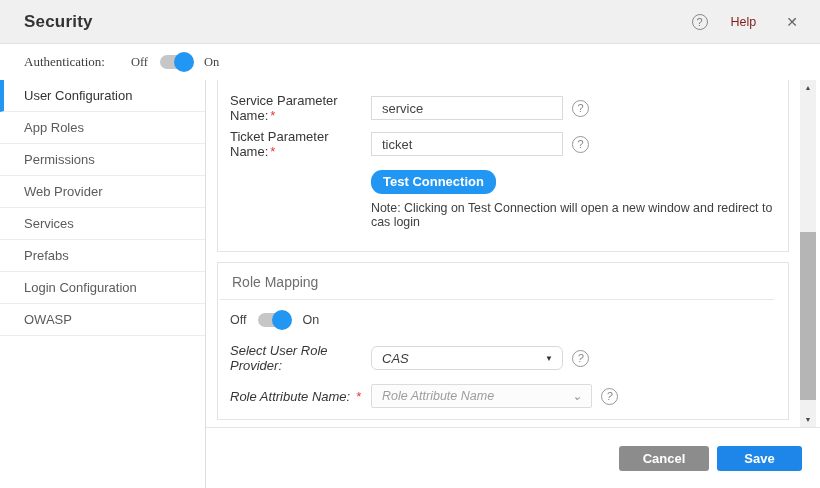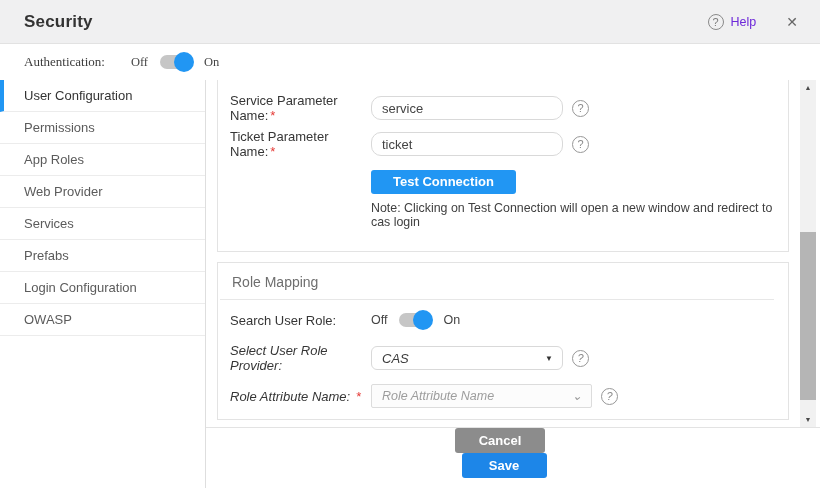--- a/index.html
+++ b/index.html
@@ -5,21 +5,21 @@
   * { margin:0; padding:0; box-sizing:border-box; }
   body { font-family:"Liberation Sans", sans-serif; background:#fff; }
   .app { position:relative; width:820px; height:488px; background:#fff; overflow:hidden; font-family:"Liberation Sans", sans-serif; }
 
   
   .header { height:44px; background:#f0f0f1; border-bottom:1px solid #e2e2e2; display:flex; align-items:center; padding:0 22px 0 24px; }
   .header-title { font-size:17px; font-weight:bold; color:#333; letter-spacing:.2px; }
   .header-right { margin-left:auto; display:flex; align-items:center; }
   .help-wrap { display:flex; align-items:center; cursor:pointer; }
   .q-circle { width:16px; height:16px; border:1px solid #8a8a8a; border-radius:50%; color:#7c7c7c; font-size:11px; line-height:14px; text-align:center; display:inline-block; }
-  .help-text { font-size:12.5px; color:#6d28d9; margin-left:7px; }
+  .help-text { font-size:12.5px; color:#7f1d1d; margin-left:23px; }
   .close-x { margin-left:30px; font-size:14px; color:#666; cursor:pointer; }
 
   
   .auth-bar { height:36px; background:#fff; display:flex; align-items:center; padding-left:24px;font-family:Liberation Serif, serif; }
   .auth-label { font-size:13px; color:#3c3c3c; margin-right:26px; }
   .toggle-group { display:flex; align-items:center; }
   .toggle-side { font-size:12.5px; color:#444; }
   .switch { position:relative; width:30px; height:14px; border-radius:7px; background:#c6c6c6; margin:0 14px 0 12px; cursor:pointer; }
   .switch .knob { position:absolute; top:-3px; right:-4px; width:20px; height:20px; border-radius:50%; background:#2196f3; }
 
@@ -33,46 +33,46 @@
   .scroll-region { height:347px; position:relative; padding-left:11px; }
 
   .panel { width:572px; background:#fff; border:1px solid #e3e3e3; }
   .panel-top { border-top:none; height:172px; padding-top:16px; }
   .panel-rm { margin-top:10px; height:158px; }
 
   .row { display:flex; align-items:center; margin:0 0 0 12px; height:24px; }
   .row + .row { margin-top:12px; }
   .field-label { width:141px; font-size:13px; color:#363636; flex:none; }
   .req { color:#e53935; margin-left:2px; }
-  .text-input { width:192px; height:24px; border:1px solid #d9d9d9; border-radius:10px; padding:0 10px; font-size:13px; color:#444; font-family:"Liberation Sans", sans-serif; outline:none; background:#fff; }
+  .text-input { width:192px; height:24px; border:1px solid #d9d9d9; border-radius:0; padding:0 10px; font-size:13px; color:#444; font-family:"Liberation Sans", sans-serif; outline:none; background:#fff; }
   .help-icon { width:17px; height:17px; border:1px solid #979797; border-radius:50%; color:#8a8a8a; font-size:11px; line-height:15px; text-align:center; margin-left:9px; flex:none; cursor:pointer; }
 
   .btn-test-row { margin:14px 0 0 153px; }
-  .btn-test { display:inline-block; background:#2196f3; color:#fff; font-size:13px; font-weight:bold; border:none; border-radius:3px; padding:0 22px; height:24px; line-height:24px; cursor:pointer; font-family:"Liberation Sans", sans-serif; }
+  .btn-test { display:inline-block; background:#2196f3; color:#fff; font-size:13px; font-weight:bold; border:none; border-radius:11px; padding:0 12px; height:24px; line-height:24px; cursor:pointer; font-family:"Liberation Sans", sans-serif; }
   .note { margin:7px 0 0 153px; font-size:12.4px; color:#404040; }
 
   .rm-title { font-size:14px; color:#6e6e6e; padding:11px 14px 9px 14px; }
   .rm-sep { border-bottom:1px solid #e7e7e7; margin:0 14px 0 2px; }
   .rm-rows { padding-top:8px; }
   .rm-rows .row + .row { margin-top:14px;font-style:italic; }
 
   .select-box { width:192px; height:24px; border:1px solid #d9d9d9; border-radius:6px; background:#fff; display:flex; align-items:center; padding:0 9px 0 10px; font-size:13px; color:#3b3b3b; cursor:pointer; }
   .select-box .caret { margin-left:auto; font-size:8px; color:#333; }
   .combo-box { width:221px; height:24px; border:1px solid #dcdcdc; border-radius:2px; background:#fcfcfc; display:flex; align-items:center; padding:0 9px 0 10px; font-size:12.5px; color:#9d9d9d; cursor:pointer; }
   .combo-box .chev { margin-left:auto; font-size:12px; color:#9a9a9a; line-height:8px; }
 
   
   .scrollbar { position:absolute; top:0; right:4px; width:16px; height:347px; background:#f1f1f1; }
   .sb-arrow { position:absolute; left:0; width:16px; text-align:center; font-size:7px; color:#4a4a4a; cursor:pointer; }
   .sb-up { top:4px; }
   .sb-down { bottom:4px; }
   .sb-thumb { position:absolute; left:0; top:152px; width:16px; height:168px; background:#b5b5b5; cursor:pointer; }
 
   
-  .footer { height:61px; border-top:1px solid #e3e3e3; background:#fff; display:flex; align-items:center; padding-right:18px;flex-direction:column; }
+  .footer { height:61px; border-top:1px solid #e3e3e3; background:#fff; display:flex; align-items:center; justify-content:flex-end; padding-right:18px; }
   .btn { height:25px; border:none; border-radius:3px; font-size:13px; font-weight:bold; color:#fff; cursor:pointer; font-family:"Liberation Sans", sans-serif; }
   .btn-cancel { width:90px; background:#8c8c8c; margin-right:8px; }
   .btn-save { width:85px; background:#1d86e8; }
 </style>
 </head>
 <body>
 
 <div class="app">
 
   <div class="header">
@@ -94,22 +94,22 @@
           <span class="knob"></span>
         </span>
       <span class="toggle-side">On</span>
     </div>
   </div>
 
   <div class="main">
 
     <div class="sidebar">
       <div class="side-item active">User Configuration</div>
+      <div class="side-item">App Roles</div>
       <div class="side-item">Permissions</div>
-      <div class="side-item">App Roles</div>
       <div class="side-item">Web Provider</div>
       <div class="side-item">Services</div>
       <div class="side-item">Prefabs</div>
       <div class="side-item">Login Configuration</div>
       <div class="side-item">OWASP</div>
     </div>
 
     <div class="content">
       <div class="scroll-region">
 
@@ -128,21 +128,20 @@
             <button class="btn-test">Test Connection</button>
           </div>
           <div class="note">Note: Clicking on Test Connection will open a new window and redirect to cas login</div>
         </div>
 
         <div class="panel panel-rm">
           <div class="rm-title">Role Mapping</div>
           <div class="rm-sep"></div>
           <div class="rm-rows">
             <div class="row">
-              <span class="field-label">Search User Role:</span>
               <div class="toggle-group">
                 <span class="toggle-side">Off</span>
                 <span class="switch">
                     <span class="knob"></span>
                   </span>
                 <span class="toggle-side">On</span>
               </div>
             </div>
             <div class="row">
               <span class="field-label">Select User Role Provider:</span>

